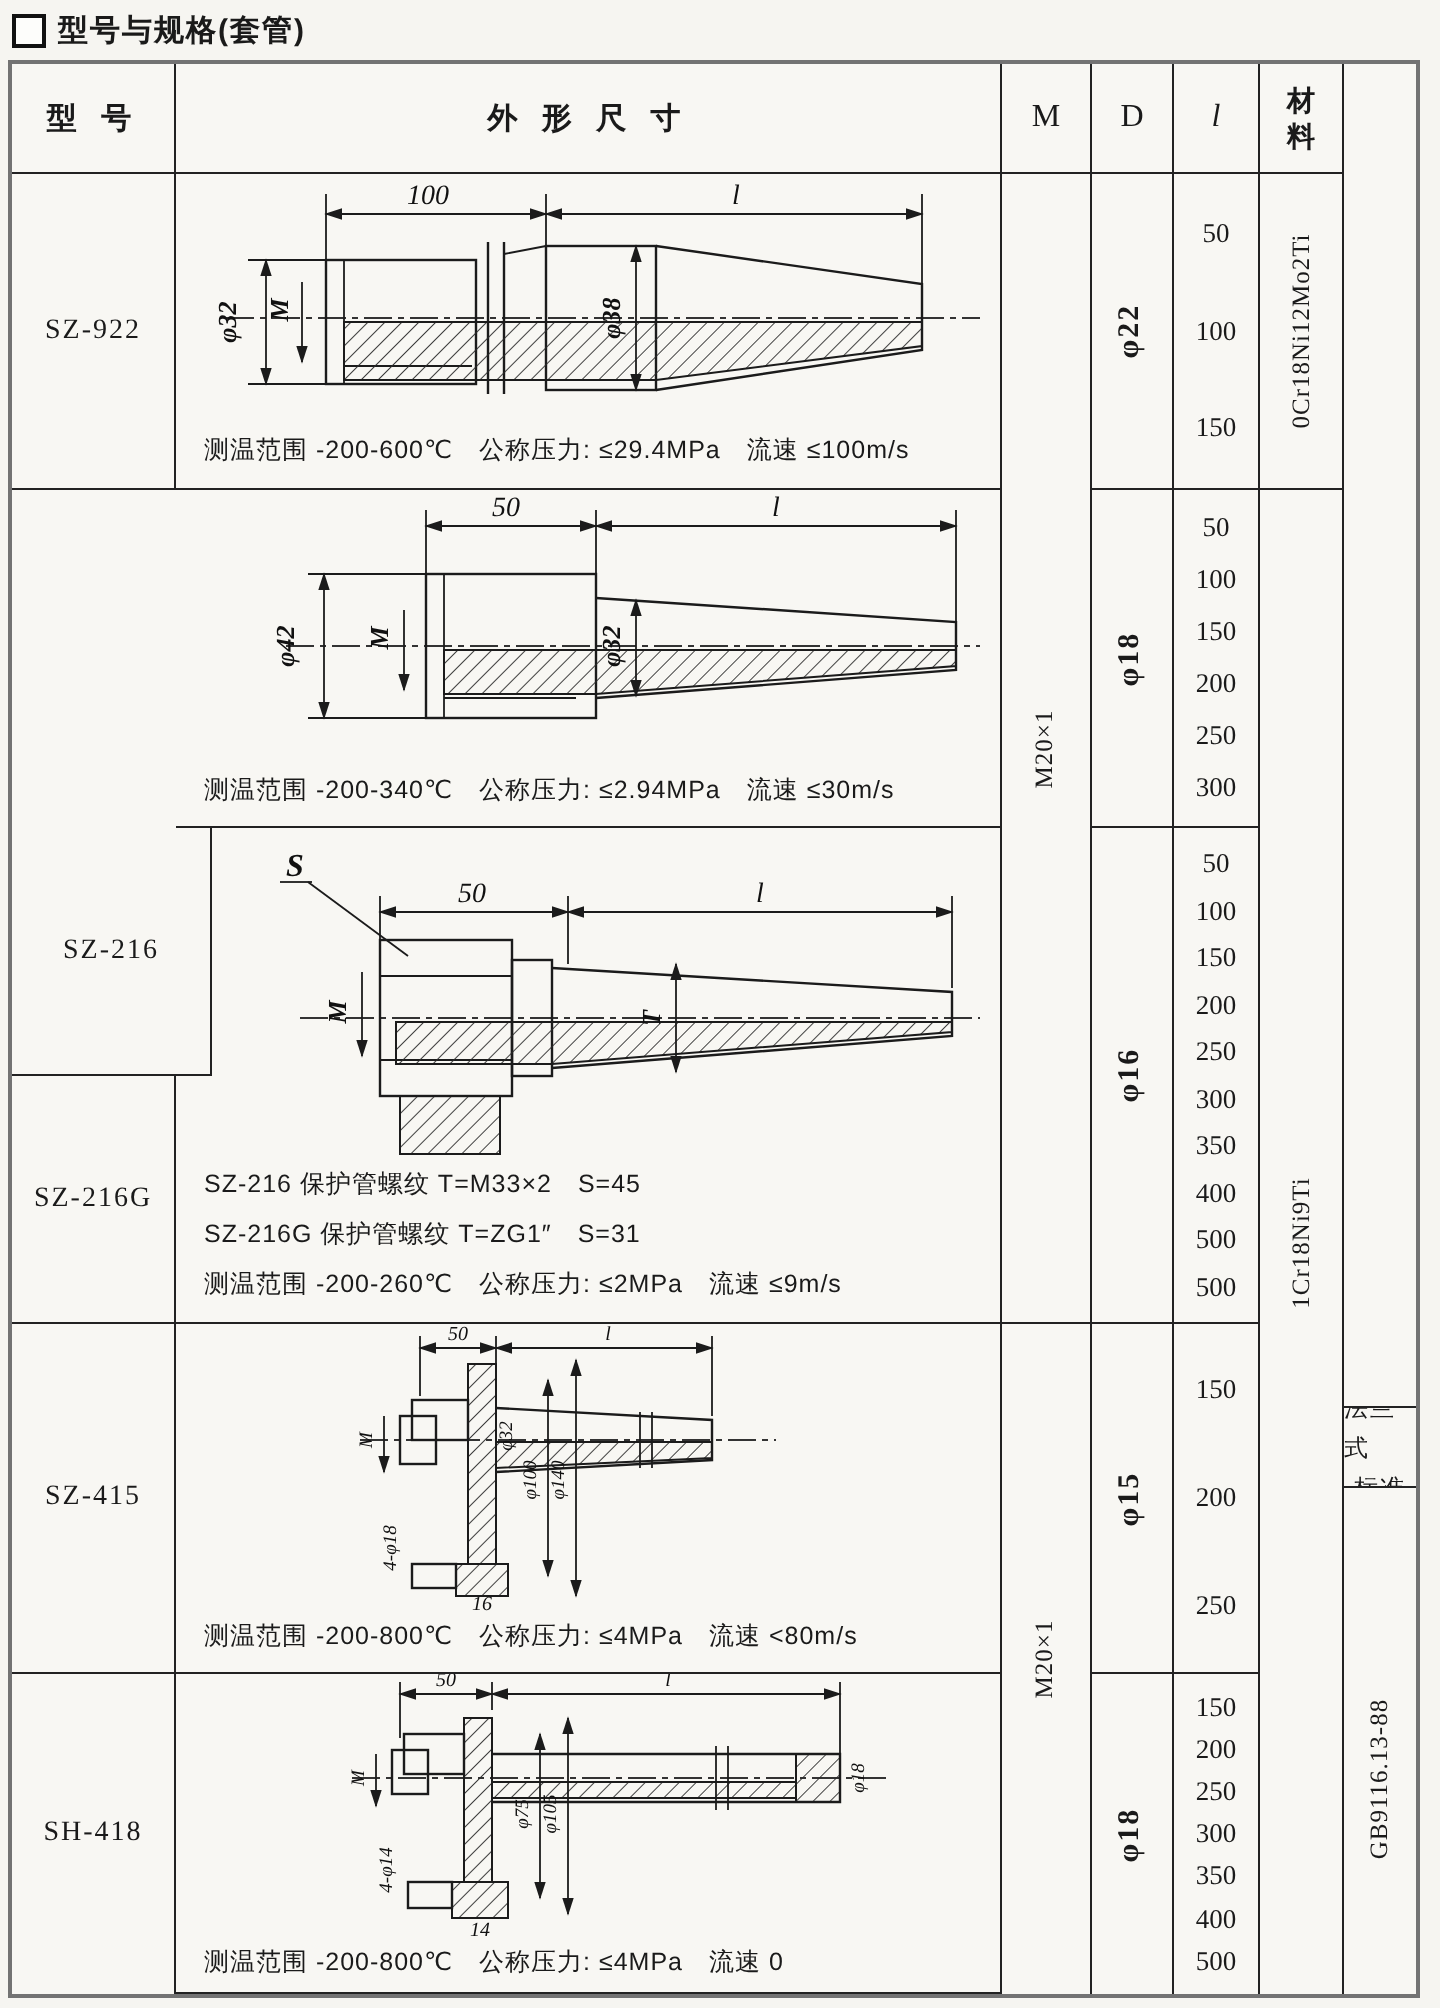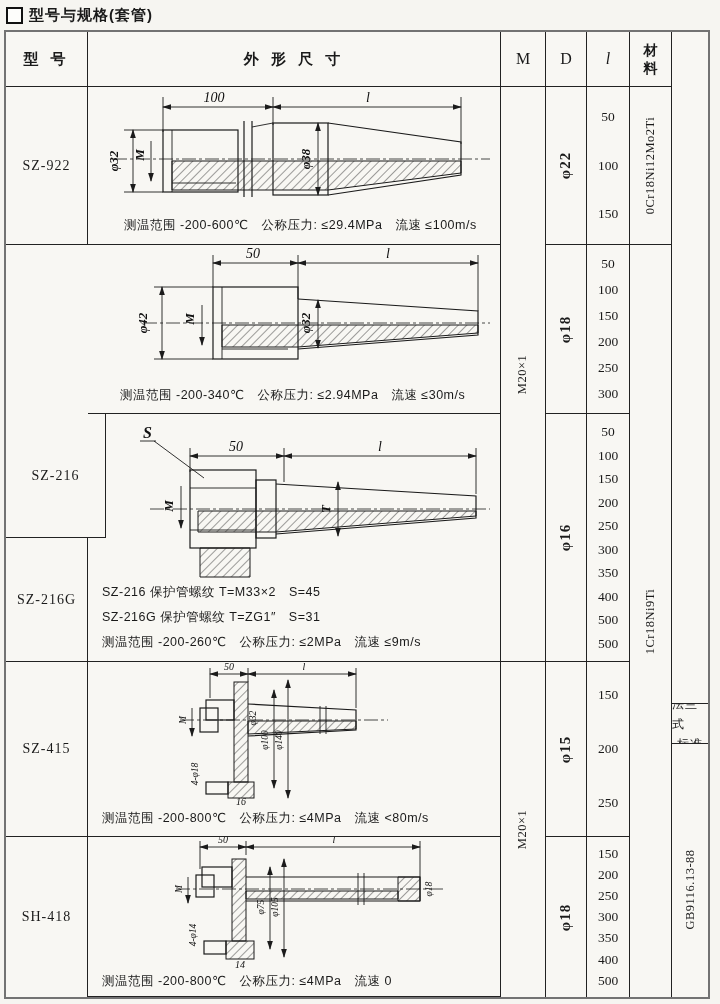--- a/index.html
+++ b/index.html
@@ -116,21 +116,21 @@
         <line class="thin" x1="36" y1="105" x2="75" y2="105"></line>
         <line class="dim" x1="45" y1="43" x2="45" y2="105" marker-start="url(#arr)" marker-end="url(#arr)"></line>
         <text class="lbl" transform="rotate(-90 30 74)" x="30" y="74" text-anchor="middle">φ32</text>
 
         <line class="dim" x1="63" y1="54" x2="63" y2="94" marker-end="url(#arr)"></line>
         <text class="lbl" transform="rotate(-90 56 68)" x="56" y="68" text-anchor="middle">M</text>
 
         <line class="dim" x1="230" y1="36" x2="230" y2="108" marker-start="url(#arr)" marker-end="url(#arr)"></line>
         <text class="lbl" transform="rotate(-90 222 72)" x="222" y="72" text-anchor="middle">φ38</text>
       </svg>
-      <div class="caption" style="top:130px;margin-left:22px;">测温范围 -200-600℃　公称压力: ≤29.4MPa　流速 ≤100m/s</div>
+      <div class="caption" style="top:130px;">测温范围 -200-600℃　公称压力: ≤29.4MPa　流速 ≤100m/s</div>
     </div>
 
     <div class="drawcell" style="left:82px;top:213px;width:413px;height:169px;">
       <svg width="413" height="138" viewBox="0 0 413 138">
         <line class="cl" x1="55" y1="78" x2="402" y2="78"></line>
         <line class="thin" x1="125" y1="10" x2="125" y2="42"></line>
         <line class="thin" x1="210" y1="10" x2="210" y2="54"></line>
         <line class="thin" x1="390" y1="10" x2="390" y2="66"></line>
         <line class="dim" x1="125" y1="18" x2="210" y2="18" marker-start="url(#arr)" marker-end="url(#arr)"></line>
         <line class="dim" x1="210" y1="18" x2="390" y2="18" marker-start="url(#arr)" marker-end="url(#arr)"></line>
@@ -148,21 +148,21 @@
         <line class="thin" x1="66" y1="114" x2="125" y2="114"></line>
         <line class="dim" x1="74" y1="42" x2="74" y2="114" marker-start="url(#arr)" marker-end="url(#arr)"></line>
         <text class="lbl" transform="rotate(-90 59 78)" x="59" y="78" text-anchor="middle">φ42</text>
 
         <line class="dim" x1="114" y1="60" x2="114" y2="100" marker-end="url(#arr)"></line>
         <text class="lbl" transform="rotate(-90 106 74)" x="106" y="74" text-anchor="middle">M</text>
 
         <line class="dim" x1="230" y1="55" x2="230" y2="103" marker-start="url(#arr)" marker-end="url(#arr)"></line>
         <text class="lbl" transform="rotate(-90 222 78)" x="222" y="78" text-anchor="middle">φ32</text>
       </svg>
-      <div class="caption" style="top:142px;margin-left:18px;">测温范围 -200-340℃　公称压力: ≤2.94MPa　流速 ≤30m/s</div>
+      <div class="caption" style="top:142px;">测温范围 -200-340℃　公称压力: ≤2.94MPa　流速 ≤30m/s</div>
     </div>
 
     <div class="drawcell" style="left:82px;top:382px;width:413px;height:248px;">
       <svg width="413" height="168" viewBox="0 0 413 168">
         <line class="cl" x1="62" y1="95" x2="402" y2="95"></line>
 
         <text class="lbl" x="55" y="24" style="font-size:16px">S</text>
         <line class="thin" x1="52" y1="27" x2="68" y2="27"></line>
         <line class="thin" x1="66" y1="27" x2="116" y2="64"></line>
 

